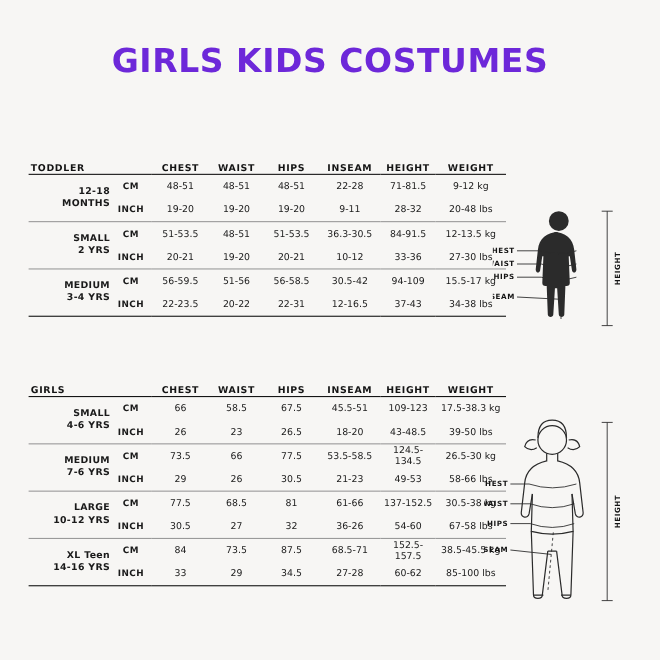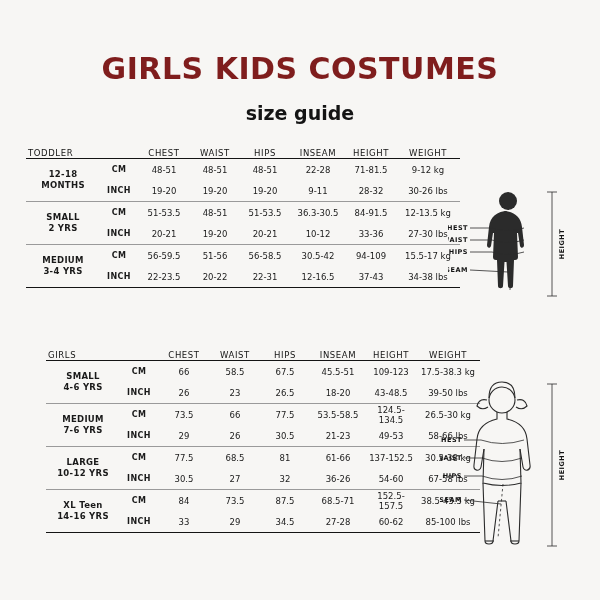--- a/index.html
+++ b/index.html
@@ -25,54 +25,54 @@
   
   .header {
     text-align: center;
     padding-top: 36px;
   }
   .title {
     font-family: "DejaVu Sans", sans-serif;
     font-weight: bold;
     font-size: 30px;
     letter-spacing: 0.5px;
-    color: #7f1d1d;
+    color: #6d28d9;
     line-height: 1.05;
-    margin: 17px;
+    margin: 4px;
   }
   .subtitle {
     font-family: "DejaVu Sans", sans-serif;
     font-weight: bold;
     font-size: 19px;
     color: #141414;
     margin: 4px 0 0 0;
   }
 
   
   .table-block {
     position: absolute;
     left: 26px;
     width: 548px;
   }
   #block-toddler { top: 148px; }
-  #block-girls   { top: 350px; margin-left: 20px; }
+  #block-girls   { top: 350px; }
 
   table.size-table {
     border-collapse: collapse;
     width: 404px;
     table-layout: fixed;
   }
   table.size-table td, table.size-table th {
     padding: 0;
     margin: 0;
   }
 
   .hdr-row td {
     font-size: 8.5px;
-    font-weight: normal;
+    font-weight: bold;
     letter-spacing: 0.6px;
     color: #141414;
     padding: 4px 0 7px 0;
     text-align: center;
     font-family: "DejaVu Sans", sans-serif;
   }
   .hdr-row td.grp { text-align: left; padding-left: 2px; }
   .hdr-row td.unit { }
 
   .rule td {
@@ -88,21 +88,21 @@
 
   .data-row td {
     font-size: 8.5px;
     text-align: center;
     height: 21px;
     vertical-align: middle;
     color: #1a1a1a;
     font-family: "DejaVu Sans", sans-serif;
   }
   .data-row td.grp {
-    text-align: center;
+    text-align: right;
     font-weight: bold;
     font-size: 8.5px;
     letter-spacing: 0.3px;
     line-height: 1.25;
   }
   .data-row td.unit {
     font-weight: bold;
     font-size: 8px;
     letter-spacing: 0.4px;
   }
@@ -139,21 +139,20 @@
     fill: #141414;
   }
 </style>
 </head>
 <body>
 
 <div class="page">
 
   <div class="header">
     <h1 class="title">GIRLS KIDS COSTUMES</h1>
-    <div class="subtitle">size guide</div>
   </div>
 
   <div class="table-block" id="block-toddler">
     <table class="size-table">
       <colgroup>
         <col class="c-grp">
           <col class="c-unit">
           <col class="c-chest">
           <col class="c-waist">
         <col class="c-hips">
@@ -189,21 +188,21 @@
           <td>71-81.5</td>
           <td>9-12 kg</td>
         </tr>
         <tr class="data-row">
           <td class="unit">INCH</td>
           <td>19-20</td>
           <td>19-20</td>
           <td>19-20</td>
           <td>9-11</td>
           <td>28-32</td>
-          <td>30-26 lbs</td>
+          <td>20-48 lbs</td>
         </tr>
         <tr class="rule rule-thin">
             <td colspan="8"></td>
           </tr>
 
         <tr class="data-row">
           <td class="grp" rowspan="2">
             <span>SMALL</span><br>
             <span>2 YRS</span>
           </td>

